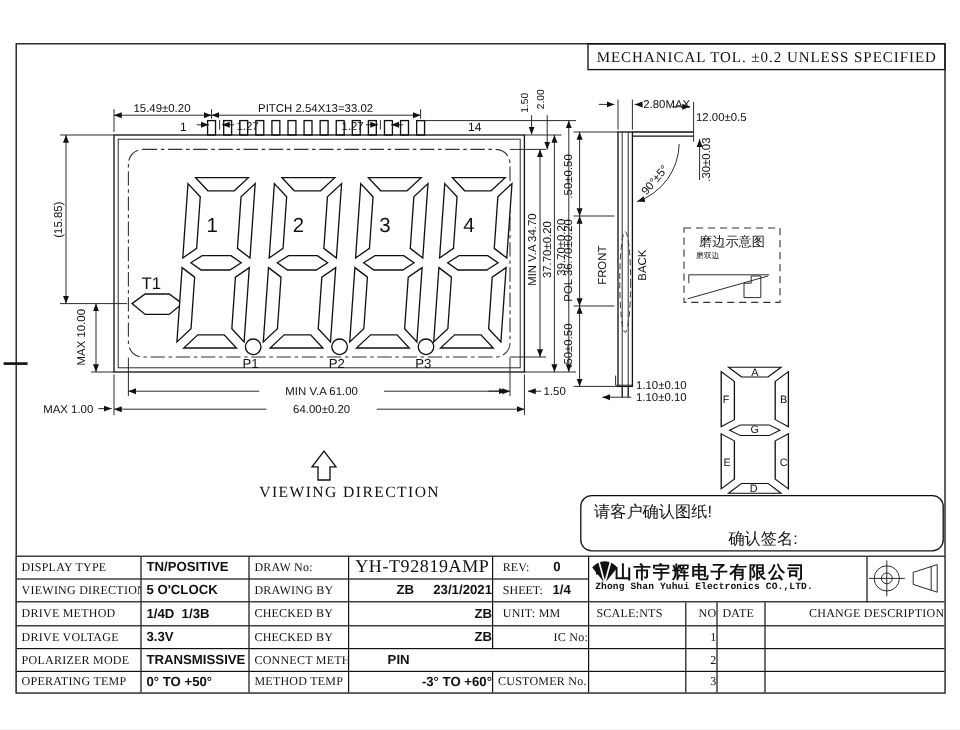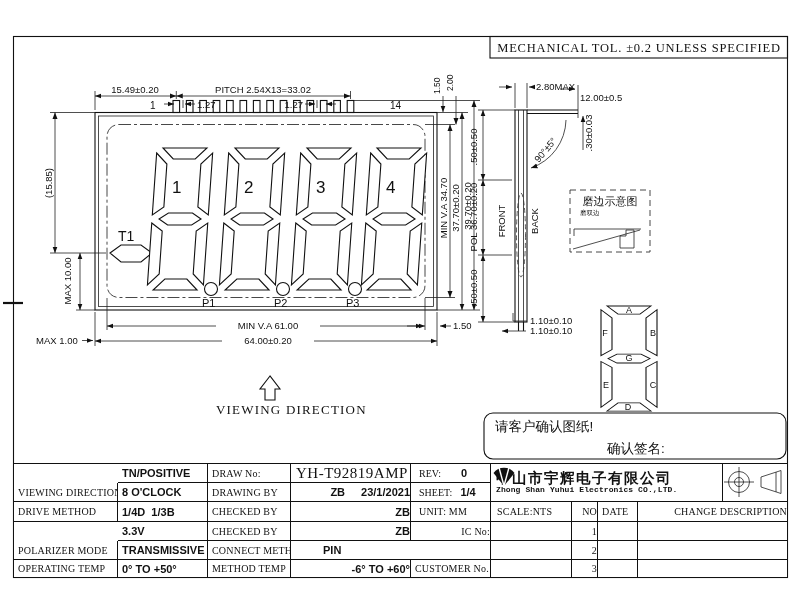--- a/index.html
+++ b/index.html
@@ -273,20 +273,21 @@
 
   <g>
     <rect x="484" y="413" width="302" height="46" rx="9" class="ol" fill="#fff"></rect>
     <text x="495" y="431" class="cfm">请客户确认图纸!</text>
     <text x="607" y="453" class="cfm">确认签名:</text>
   </g>
 </svg>
 
 <div class="tb">
 
+  <div class="tcell tlabel" style="left:0;top:0;width:104px;height:19px">DISPLAY TYPE</div>
   <div class="tcell tval" style="left:104px;top:0;width:90px;height:19px">TN/POSITIVE</div>
   <div class="tcell tlabel" style="left:194px;top:0;width:83px;height:19px">DRAW No:</div>
   <div class="tcell drawno" style="left:277px;top:0;width:120px;height:19px">YH-T92819AMP</div>
   <div class="tcell kv" style="left:397px;top:0;width:80px;height:19px">
     <span class="k">REV:</span>
     <span class="v">0</span>
   </div>
   <div class="tcell company" style="left:477px;top:0;width:232px;height:38px">
     <svg width="26" height="24" viewBox="0 0 26 24">
       <path d="M13,22 L2.5,9 A13 13 0 0 1 23.5,9 Z" fill="#111"></path>
@@ -303,41 +304,42 @@
       <circle cx="16" cy="18" r="10.5" class="thin" fill="none"></circle>
       <circle cx="16" cy="18" r="4.5" class="thin" fill="none"></circle>
       <line x1="1" y1="18" x2="31" y2="18" class="thin"></line>
       <line x1="16" y1="3" x2="16" y2="33" class="thin"></line>
       <path d="M38,13 L58,6.5 L58,29.5 L38,23 Z" class="thin" fill="none"></path>
       <line x1="53" y1="8" x2="53" y2="28" class="thin"></line>
     </svg>
   </div>
 
   <div class="tcell tlabel" style="left:0;top:19px;width:104px;height:19px">VIEWING DIRECTION</div>
-  <div class="tcell tval" style="left:104px;top:19px;width:90px;height:19px">8 O'CLOCK</div>
+  <div class="tcell tval" style="left:104px;top:19px;width:90px;height:19px">5 O'CLOCK</div>
   <div class="tcell tlabel" style="left:194px;top:19px;width:83px;height:19px">DRAWING BY</div>
   <div class="tcell cen" style="left:277px;top:19px;width:120px;height:19px;gap:16px">
     <span class="tval" style="padding-left:0">ZB</span>
     <span class="tval" style="padding-left:0">23/1/2021</span>
   </div>
   <div class="tcell kv" style="left:397px;top:19px;width:80px;height:19px;gap:8px">
     <span class="k">SHEET:</span>
     <span class="v">1/4</span>
   </div>
 
   <div class="tcell tlabel" style="left:0;top:38px;width:104px;height:20px">DRIVE METHOD</div>
   <div class="tcell tval" style="left:104px;top:38px;width:90px;height:20px">1/4D&nbsp;&nbsp;1/3B</div>
   <div class="tcell tlabel" style="left:194px;top:38px;width:83px;height:20px">CHECKED BY</div>
   <div class="tcell tval cen" style="left:277px;top:38px;width:120px;height:20px">ZB</div>
   <div class="tcell tlabel" style="left:397px;top:38px;width:80px;height:20px;padding-left:8px">UNIT: MM</div>
   <div class="tcell tlabel" style="left:477px;top:38px;width:81px;height:20px;padding-left:6px">SCALE:NTS</div>
   <div class="tcell tlabel cen" style="left:558px;top:38px;width:26px;height:20px">NO</div>
   <div class="tcell tlabel" style="left:584px;top:38px;width:40px;height:20px">DATE</div>
   <div class="tcell tlabel cen noR" style="left:624px;top:38px;width:149px;height:20px">CHANGE DESCRIPTION</div>
 
+  <div class="tcell tlabel" style="left:0;top:58px;width:104px;height:19px">DRIVE VOLTAGE</div>
   <div class="tcell tval" style="left:104px;top:58px;width:90px;height:19px">3.3V</div>
   <div class="tcell tlabel" style="left:194px;top:58px;width:83px;height:19px">CHECKED BY</div>
   <div class="tcell tval cen" style="left:277px;top:58px;width:120px;height:19px">ZB</div>
   <div class="tcell tlabel cen" style="left:397px;top:58px;width:80px;height:19px">IC No:</div>
   <div class="tcell" style="left:477px;top:58px;width:81px;height:19px"></div>
   <div class="tcell tlabel cen" style="left:558px;top:58px;width:26px;height:19px">1</div>
   <div class="tcell" style="left:584px;top:58px;width:40px;height:19px"></div>
   <div class="tcell noR" style="left:624px;top:58px;width:149px;height:19px"></div>
 
   <div class="tcell tlabel" style="left:0;top:77px;width:104px;height:19px">POLARIZER MODE</div>
@@ -345,21 +347,21 @@
   <div class="tcell tlabel" style="left:194px;top:77px;width:83px;height:19px">CONNECT METHOD</div>
   <div class="tcell tval" style="left:277px;top:77px;width:200px;height:19px;padding-left:32px">PIN</div>
   <div class="tcell" style="left:477px;top:77px;width:81px;height:19px"></div>
   <div class="tcell tlabel cen" style="left:558px;top:77px;width:26px;height:19px">2</div>
   <div class="tcell" style="left:584px;top:77px;width:40px;height:19px"></div>
   <div class="tcell noR" style="left:624px;top:77px;width:149px;height:19px"></div>
 
   <div class="tcell tlabel noB" style="left:0;top:96px;width:104px;height:17px">OPERATING TEMP</div>
   <div class="tcell tval noB" style="left:104px;top:96px;width:90px;height:17px">0° TO +50°</div>
   <div class="tcell tlabel noB" style="left:194px;top:96px;width:83px;height:17px">METHOD TEMP</div>
-  <div class="tcell tval cen noB" style="left:277px;top:96px;width:120px;height:17px">-6° TO +60°</div>
+  <div class="tcell tval cen noB" style="left:277px;top:96px;width:120px;height:17px">-3° TO +60°</div>
   <div class="tcell tlabel noB" style="left:397px;top:96px;width:80px;height:17px">CUSTOMER No.</div>
   <div class="tcell noB" style="left:477px;top:96px;width:81px;height:17px"></div>
   <div class="tcell tlabel cen noB" style="left:558px;top:96px;width:26px;height:17px">3</div>
   <div class="tcell noB" style="left:584px;top:96px;width:40px;height:17px"></div>
   <div class="tcell noR noB" style="left:624px;top:96px;width:149px;height:17px"></div>
 </div>
 
 </div>
 
 </body></html>

